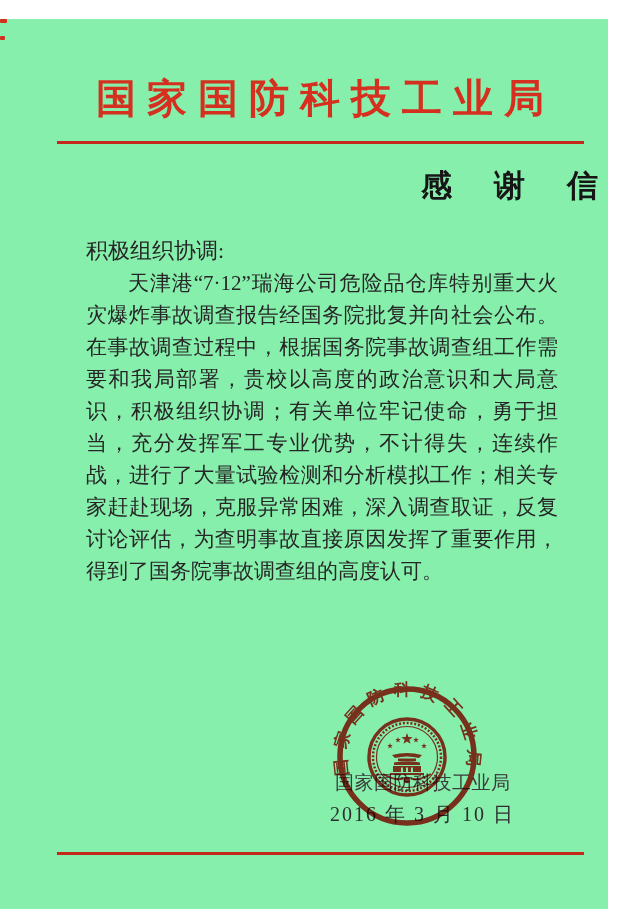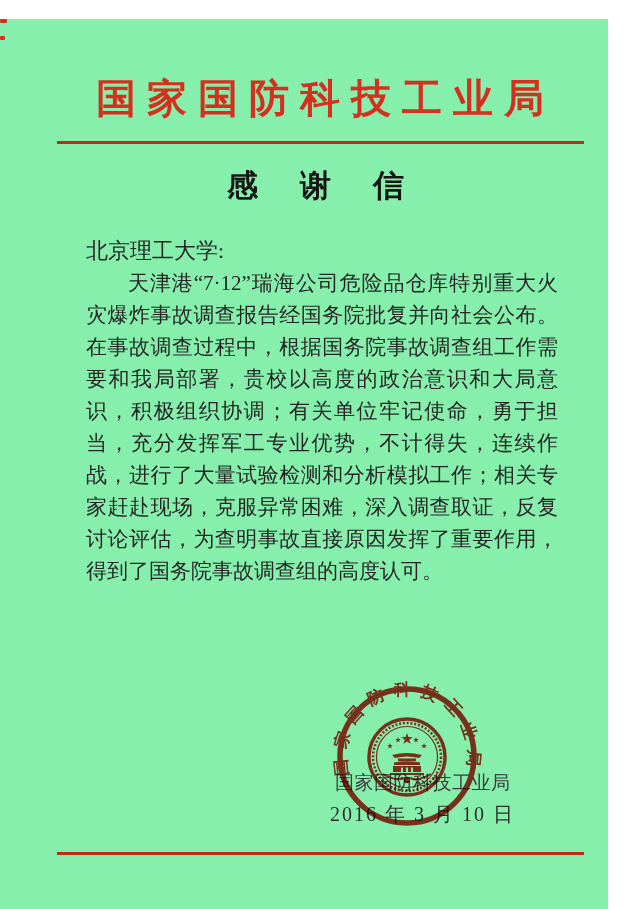--- a/index.html
+++ b/index.html
@@ -20,21 +20,21 @@
     text-align:center;
     font-size:40px;font-weight:700;color:#d5301f;
     letter-spacing:11px;padding-left:11px;box-sizing:border-box;
     white-space:nowrap;
   }
   .rule{position:absolute;background:#c4281a;}
   .rule-top{left:57px;top:122px;width:527px;height:3px;}
   .rule-bottom{left:57px;top:833px;width:527px;height:3px;}
   .doc-title{
     position:absolute;left:0;top:146px;width:640px;margin:0;
-    text-align:center;
+    text-align:right;
     font-size:31px;font-weight:700;color:#161616;
     letter-spacing:42px;padding-left:33px;box-sizing:border-box;
     white-space:nowrap;
   }
   .body-text{
     position:absolute;left:86px;top:216px;width:472px;
     font-size:21px;line-height:32px;
     text-align:justify;
   }
   .body-text p{margin:0;}
@@ -72,21 +72,21 @@
 
   <div class="artifact dash1"></div>
   <div class="artifact dash2"></div>
 
   <h1 class="letterhead">国家国防科技工业局</h1>
   <div class="rule rule-top"></div>
 
   <h2 class="doc-title">感谢信</h2>
 
   <div class="body-text">
-    <p class="salutation">北京理工大学:</p>
+    <p class="salutation">积极组织协调:</p>
     <p class="para">天津港“7·12”瑞海公司危险品仓库特别重大火灾爆炸事故调查报告经国务院批复并向社会公布。在事故调查过程中，根据国务院事故调查组工作需要和我局部署，贵校以高度的政治意识和大局意识，积极组织协调；有关单位牢记使命，勇于担当，充分发挥军工专业优势，不计得失，连续作战，进行了大量试验检测和分析模拟工作；相关专家赶赴现场，克服异常困难，深入调查取证，反复讨论评估，为查明事故直接原因发挥了重要作用，得到了国务院事故调查组的高度认可。</p>
   </div>
 
   <div class="sig-agency">国家国防科技工业局</div>
   <div class="sig-date">2016 年 3 月 10 日</div>
 
   <div class="seal">
     <svg width="150" height="150" viewBox="0 0 150 150">
       <defs>
         <path id="arcPath" d="M 22.2 105.5 A 61 61 0 1 1 127.8 105.5" fill="none"></path>

